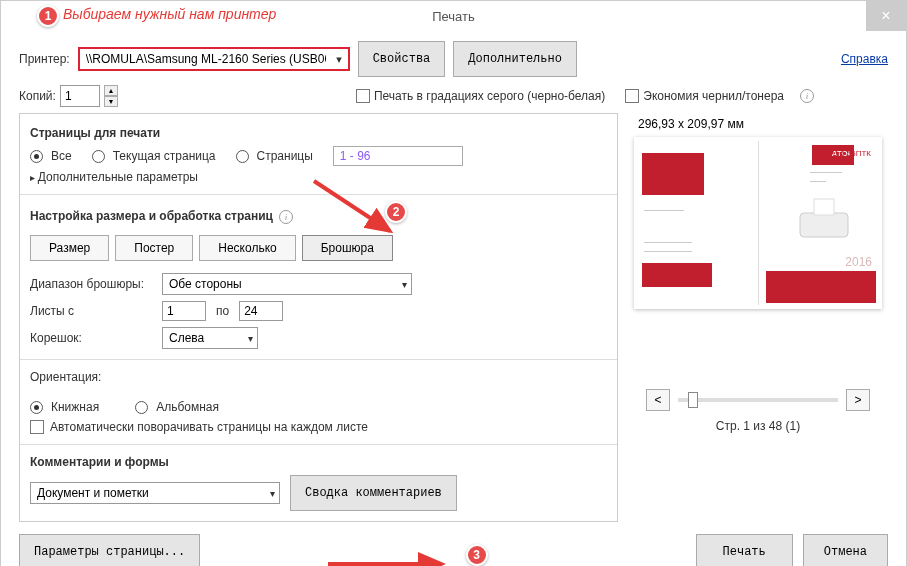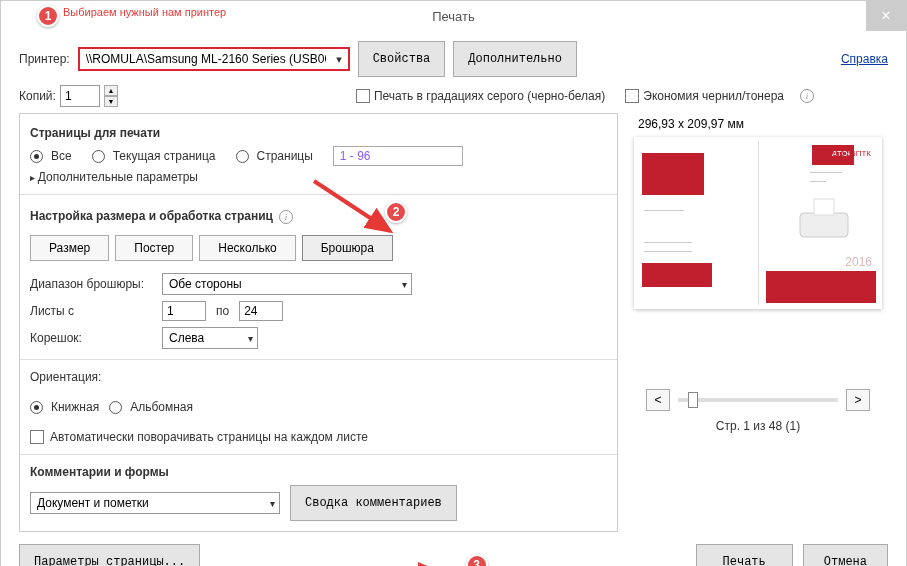--- a/index.html
+++ b/index.html
@@ -46,21 +46,21 @@
   .pv-red4 { position: absolute; right: 6px; bottom: 6px; width: 110px; height: 32px; background: #c21f2e; }
   .pv-line { position: absolute; left: 50%; top: 4px; bottom: 4px; width: 1px; background: #ddd; }
   .pv-txt { position: absolute; font-size: 8px; color: #999; }
   .nav-row { display: flex; align-items: center; gap: 8px; margin-top: 80px; justify-content: center;}
   .nav-btn { width: 24px; height: 22px; border: 1px solid #aaa; background: #f7f7f7; display: flex; align-items: center; justify-content: center; cursor: pointer;}
   .slider { width: 160px; height: 4px; background: #ddd; position: relative; }
   .slider-thumb { width: 10px; height: 16px; background: #fff; border: 1px solid #888; position: absolute; left: 10px; top: -6px;}
   .page-info { text-align: center; margin-top: 8px; color: #333;}
   .footer { display: flex; align-items: center; padding: 0 16px; }
   .annot-badge { width: 22px; height: 22px; border-radius: 50%; background: #e64a4a; border: 2px solid #fff; box-shadow: 0 1px 3px rgba(0,0,0,.3); color: #fff; font-weight: bold; display: flex; align-items: center; justify-content: center; font-size: 12px; position: absolute; z-index: 10;}
-  .annot-text { color: #e53935; font-size: 11px; position: absolute; z-index: 10;}
+  .annot-text { color: #e53935; font-size: 14px; position: absolute; z-index: 10; font-style: italic;}
   .arrow { position: absolute; z-index: 9; }
 </style>
 </head>
 <body>
 
 <div class="dialog">
 
   <div class="annot-badge" style="left:36px; top:4px;">1</div>
   <div class="annot-text" style="left:62px; top:5px;">Выбираем нужный нам принтер</div>
 
@@ -153,21 +153,21 @@
           <div class="small-input">24</div>
         </div>
         <div class="field-row">
           <label style="width:122px;">Корешок:</label>
           <div class="select" style="width:96px;">Слева</div>
         </div>
 
         <div class="hr"></div>
 
         <div style="color:#333; margin-bottom:16px;">Ориентация:</div>
-        <div class="row" style="gap:10px; margin-bottom:16px;">
+        <div class="row" style="gap:36px; margin-bottom:6px;">
           <span class="row" style="gap:4px;">
             <span class="radio selected"></span>
             <label>Книжная</label>
           </span>
           <span class="row" style="gap:4px;">
             <span class="radio"></span>
             <label>Альбомная</label>
           </span>
         </div>
         <div class="row" style="gap:6px;">

